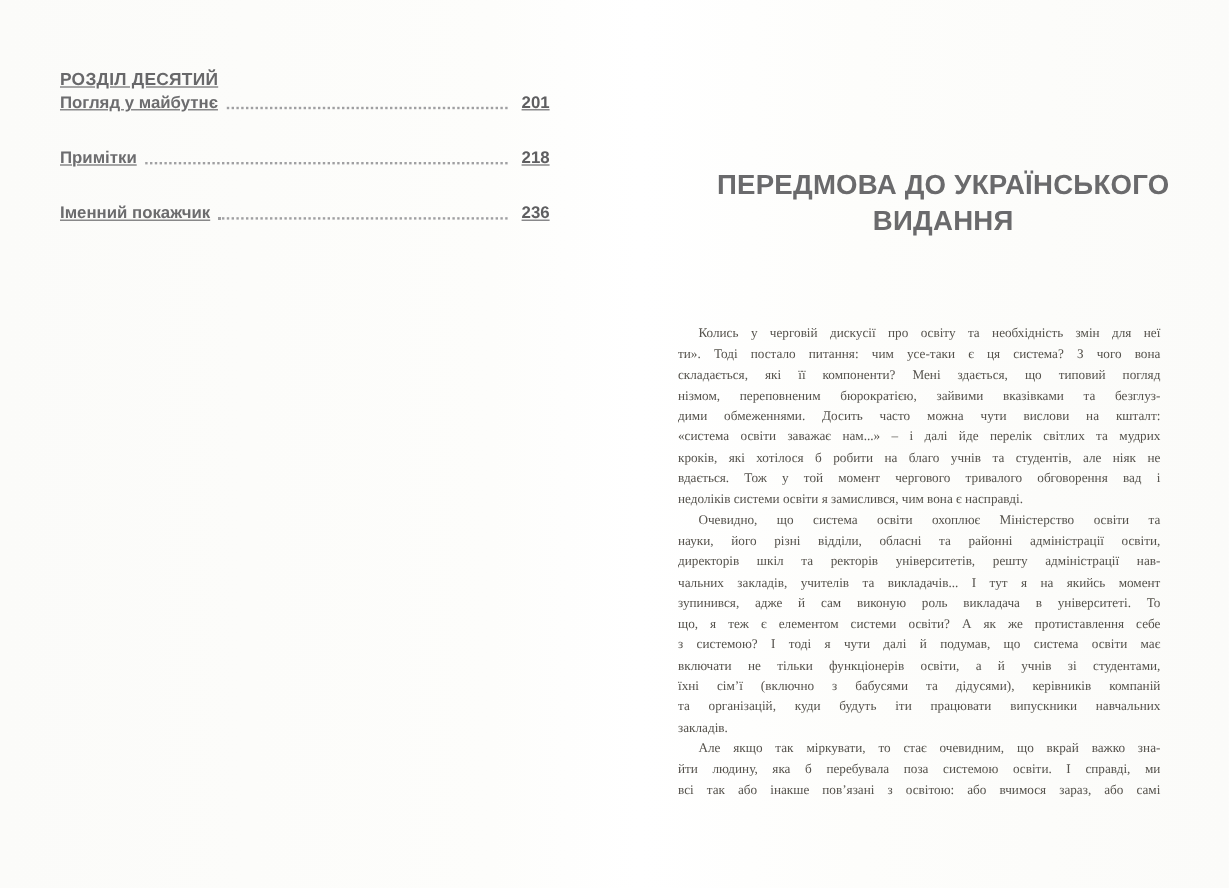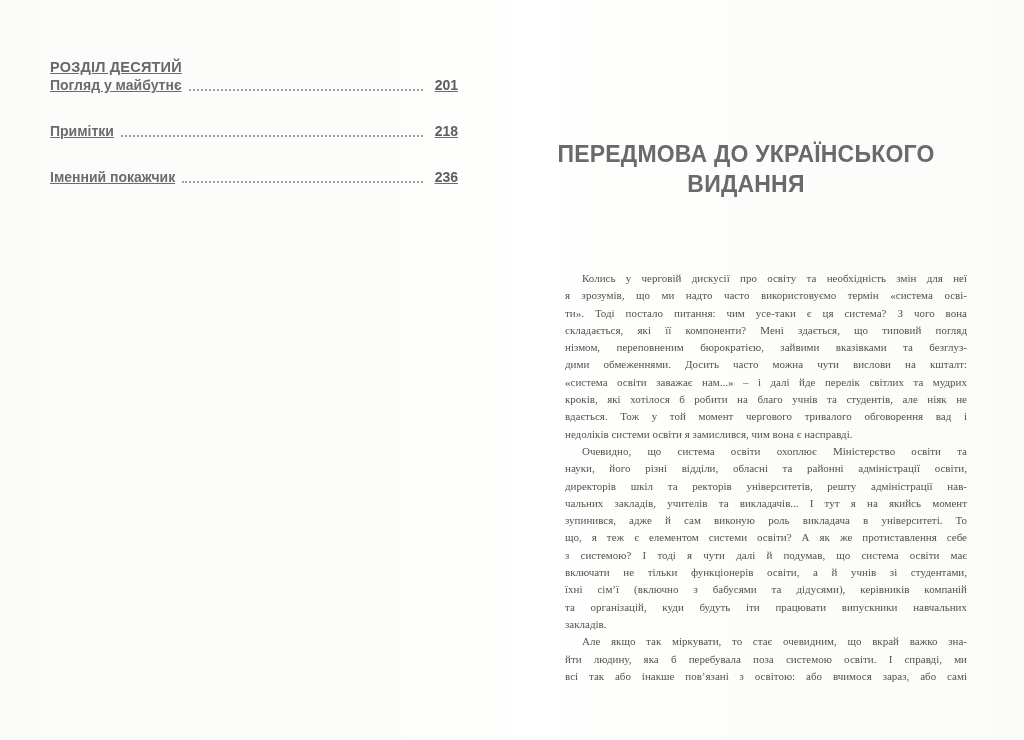--- a/index.html
+++ b/index.html
@@ -33,21 +33,21 @@
   .toc-row .leader{
     flex:1;border-bottom:2px dotted #a0a0a2;
     margin:0 7px 3px 7px;height:1px;
   }
   .toc-row .pagenum{
     font-weight:bold;color:#5e5e60;min-width:28px;text-align:right;
   }
 
   
   .chapter-title{
-    position:absolute;left:545px;top:139px;width:402px;
+    position:absolute;left:585px;top:139px;width:402px;
     text-align:center;font-weight:bold;
     font-size:23px;line-height:30px;
     color:#6a6a6c;letter-spacing:.2px;
   }
   .body-text{
     position:absolute;left:565px;top:270px;width:402px;
     font-family:"Liberation Serif",serif;
     font-size:11px;line-height:17.3px;
     color:#55524c;
   }
@@ -87,21 +87,20 @@
   </div>
 
   <div class="chapter-title">
     <div>ПЕРЕДМОВА ДО УКРАЇНСЬКОГО</div>
     <div>ВИДАННЯ</div>
   </div>
 
   <div class="body-text">
 
     <div class="bline jl first">Колись у черговій дискусії про освіту та необхідність змін для неї</div>
-    <div class="bline jl">я зрозумів, що ми надто часто використовуємо термін «система осві-</div>
     <div class="bline jl">ти». Тоді постало питання: чим усе-таки є ця система? З чого вона</div>
     <div class="bline jl">складається, які її компоненти? Мені здається, що типовий погляд</div>
     <div class="bline jl">нізмом, переповненим бюрократією, зайвими вказівками та безглуз-</div>
     <div class="bline jl">дими обмеженнями. Досить часто можна чути вислови на кшталт:</div>
     <div class="bline jl">«система освіти заважає нам...» – і далі йде перелік світлих та мудрих</div>
     <div class="bline jl">кроків, які хотілося б робити на благо учнів та студентів, але ніяк не</div>
     <div class="bline jl">вдається. Тож у той момент чергового тривалого обговорення вад і</div>
     <div class="bline plast">недоліків системи освіти я замислився, чим вона є насправді.</div>
 
     <div class="bline jl first">Очевидно, що система освіти охоплює Міністерство освіти та</div>

